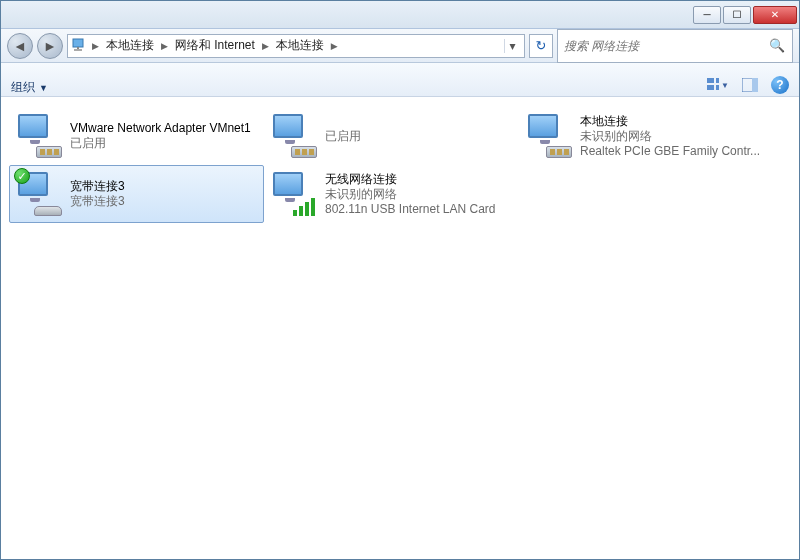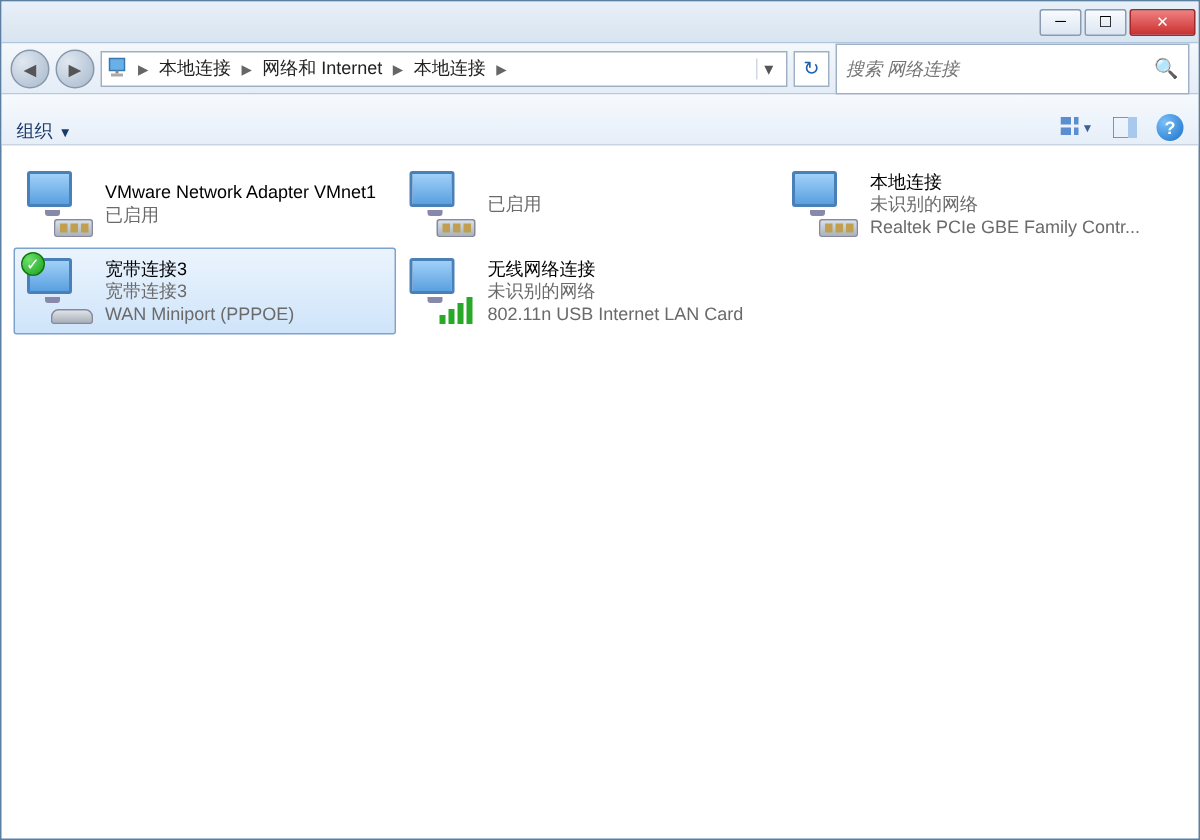--- a/index.html
+++ b/index.html
@@ -141,21 +141,20 @@
     </div>
     <div class="item selected">
       <div class="item-icon">
         <div class="monitor"></div>
         <div class="modem-ico"></div>
         <div class="check-badge">✓</div>
       </div>
       <div class="item-text">
         <div class="item-name">宽带连接3</div>
         <div class="item-status">宽带连接3</div>
-        <div class="item-device">WAN Miniport (PPPOE)</div>
       </div>
     </div>
     <div class="item">
       <div class="item-icon">
         <div class="monitor"></div>
         <div class="wifi-bars">
           <span></span>
           <span></span>
           <span></span>
           <span></span>

